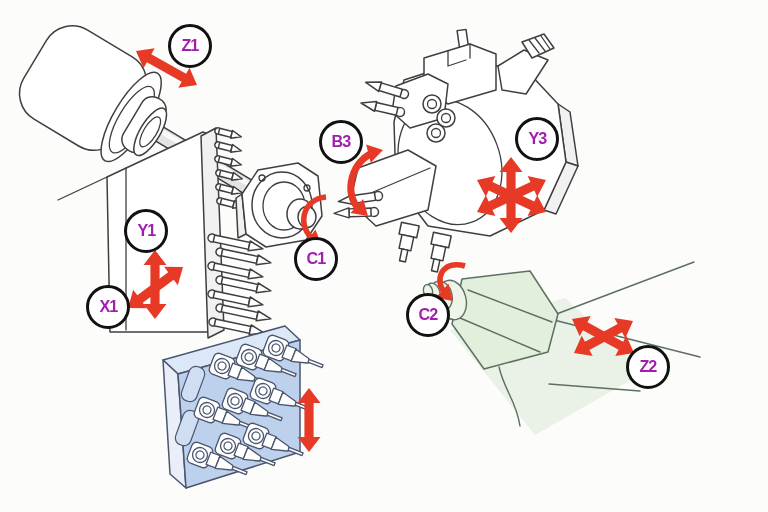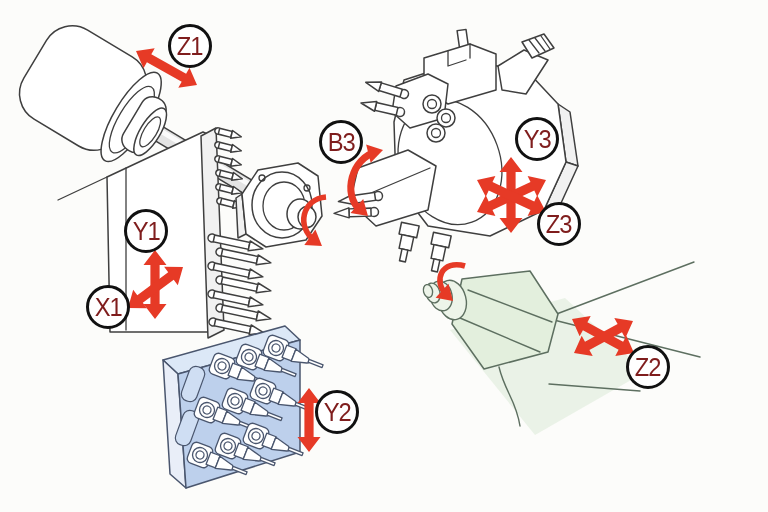--- a/index.html
+++ b/index.html
@@ -23,21 +23,21 @@
   .green-line{fill:none;stroke:#5d6f60;stroke-width:1.4;stroke-linecap:round;}
   .green-ring{fill:#edf4e9;stroke:#5d6f60;stroke-width:1.4;}
   .wash{fill:var(--green-wash,#aed0a4);opacity:.22;stroke:none;}
   .rot-arc{fill:none;stroke:var(--arrow,#e63a26);stroke-width:7;stroke-linecap:butt;}
   .rot-arc-sm{fill:none;stroke:var(--arrow,#e63a26);stroke-width:5.5;stroke-linecap:butt;}
   .axis-label{
     position:absolute;width:44px;height:44px;box-sizing:border-box;
     border:3px solid var(--label-border,#111);border-radius:50%;
     background:var(--label-bg,#fff);
     display:flex;align-items:center;justify-content:center;
-    font-weight:normal;font-size:25px;color:#7f1d1d;letter-spacing:-1px;
+    font-weight:bold;font-size:17px;color:#a21caf;letter-spacing:-1px;
   }
   .axis-label span{display:inline-block;transform:scaleX(.95);}
 </style>
 </head>
 <body>
 
 <div id="stage" style="--bg: #fcfcfa; --arrow: #e63a26; --outline: #3f3f3f; --blue-face: #bdd0ec; --blue-top: #dce8f7; --blue-side: #e9eef8; --green-body: #e3efdd; --green-wash: #aed0a4; --label-border: #111111; --label-bg: #ffffff;">
   <svg id="art" width="768" height="512" viewBox="0 0 768 512">
     <defs>
       <g id="toothS">
@@ -222,28 +222,28 @@
 
   <div class="axis-label" style="left:168px;top:24px">
       <span>Z1</span>
     </div>
   <div class="axis-label" style="left:124px;top:209px">
       <span>Y1</span>
     </div>
   <div class="axis-label" style="left:86px;top:285px">
       <span>X1</span>
     </div>
+  <div class="axis-label" style="left:294px;top:237px">
+      <span>C1</span>
+    </div>
   <div class="axis-label" style="left:319px;top:120px">
       <span>B3</span>
     </div>
   <div class="axis-label" style="left:515px;top:117px">
       <span>Y3</span>
     </div>
-  <div class="axis-label" style="left:537px;top:202px">
-      <span>Z3</span>
+  <div class="axis-label" style="left:406px;top:293px">
+      <span>C2</span>
     </div>
   <div class="axis-label" style="left:626px;top:345px">
       <span>Z2</span>
     </div>
-  <div class="axis-label" style="left:315px;top:390px">
-      <span>Y2</span>
-    </div>
 </div>
 
 </body></html>

